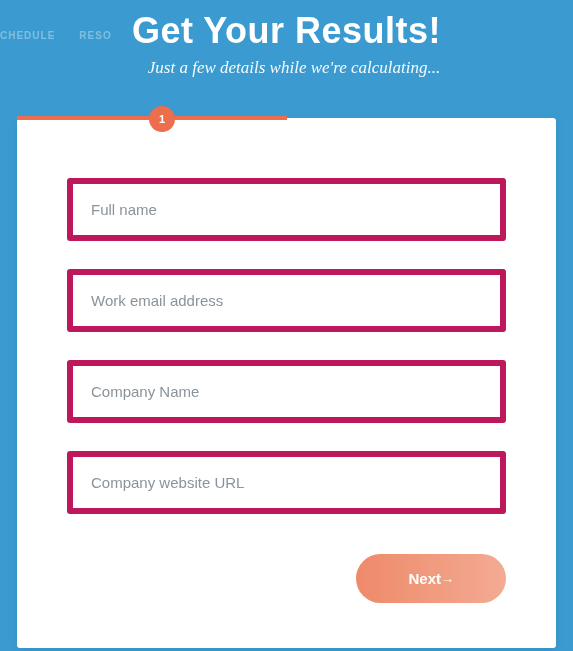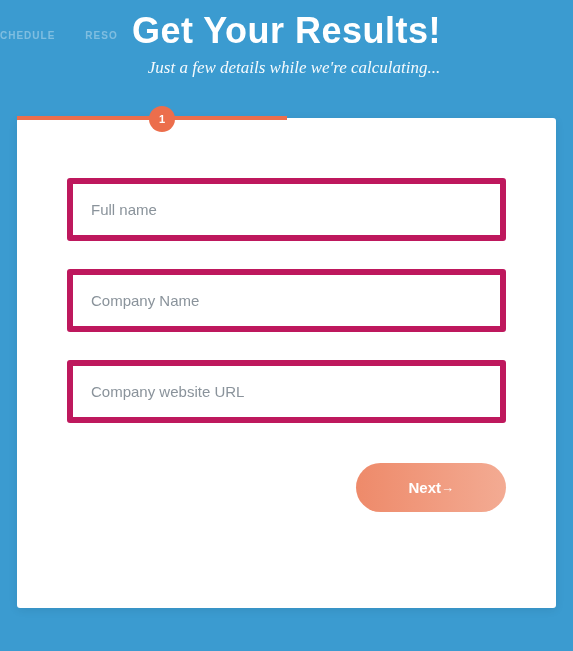--- a/index.html
+++ b/index.html
@@ -13,21 +13,21 @@
       background: #3b9bd0;
       font-family: -apple-system, BlinkMacSystemFont, 'Segoe UI', Arial, sans-serif;
       overflow: hidden;
       position: relative;
     }
     .bg-nav {
       position: absolute;
       top: 30px;
       left: 0;
       display: flex;
-      gap: 30px;
+      gap: 24px;
       padding-left: 0;
     }
     .bg-nav-item {
       color: rgba(255,255,255,0.35);
       font-size: 10px;
       letter-spacing: 1px;
       font-weight: 600;
     }
     .header {
       text-align: center;
@@ -140,20 +140,23 @@
 <div class="card">
   <div class="progress-container">
     <div class="progress-fill"></div>
   </div>
   <div class="step-badge">1</div>
 
   <div class="form-group">
     <input class="input" type="text" placeholder="Full name" style="">
   </div>
 
+  <div class="form-group">
+    <input class="input" type="text" placeholder="Work email address" style="">
+  </div>
 
   <div class="form-group">
     <input class="input" type="text" placeholder="Company Name" style="">
   </div>
 
   <div class="form-group">
     <input class="input" type="text" placeholder="Company website URL" style="">
   </div>
 
   <div class="button-row">

